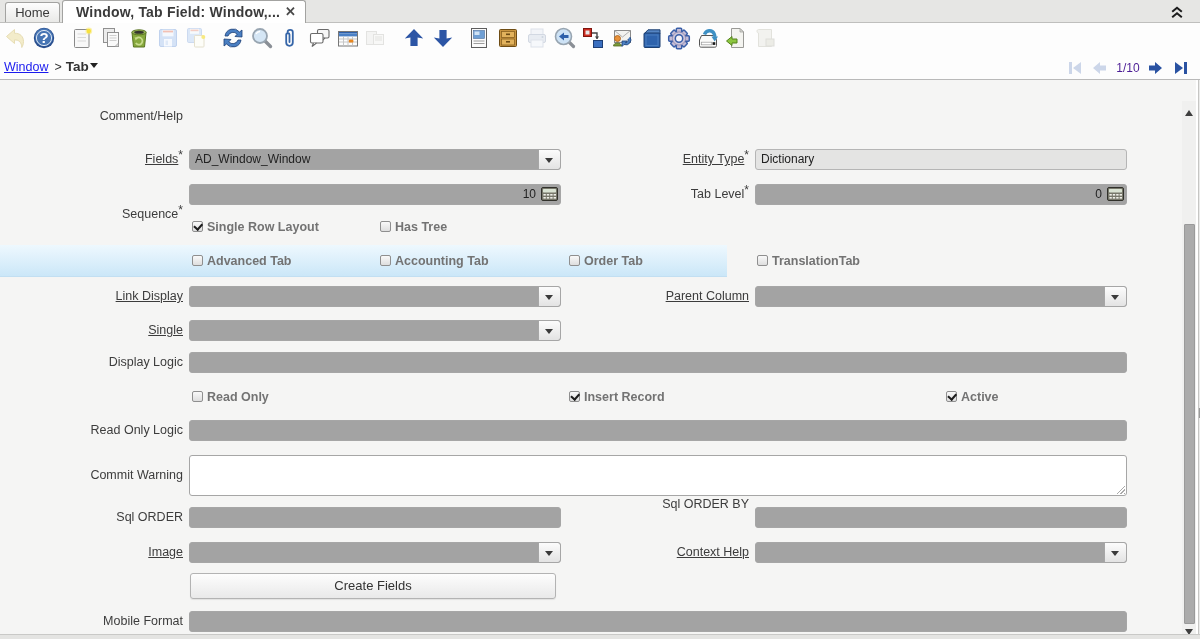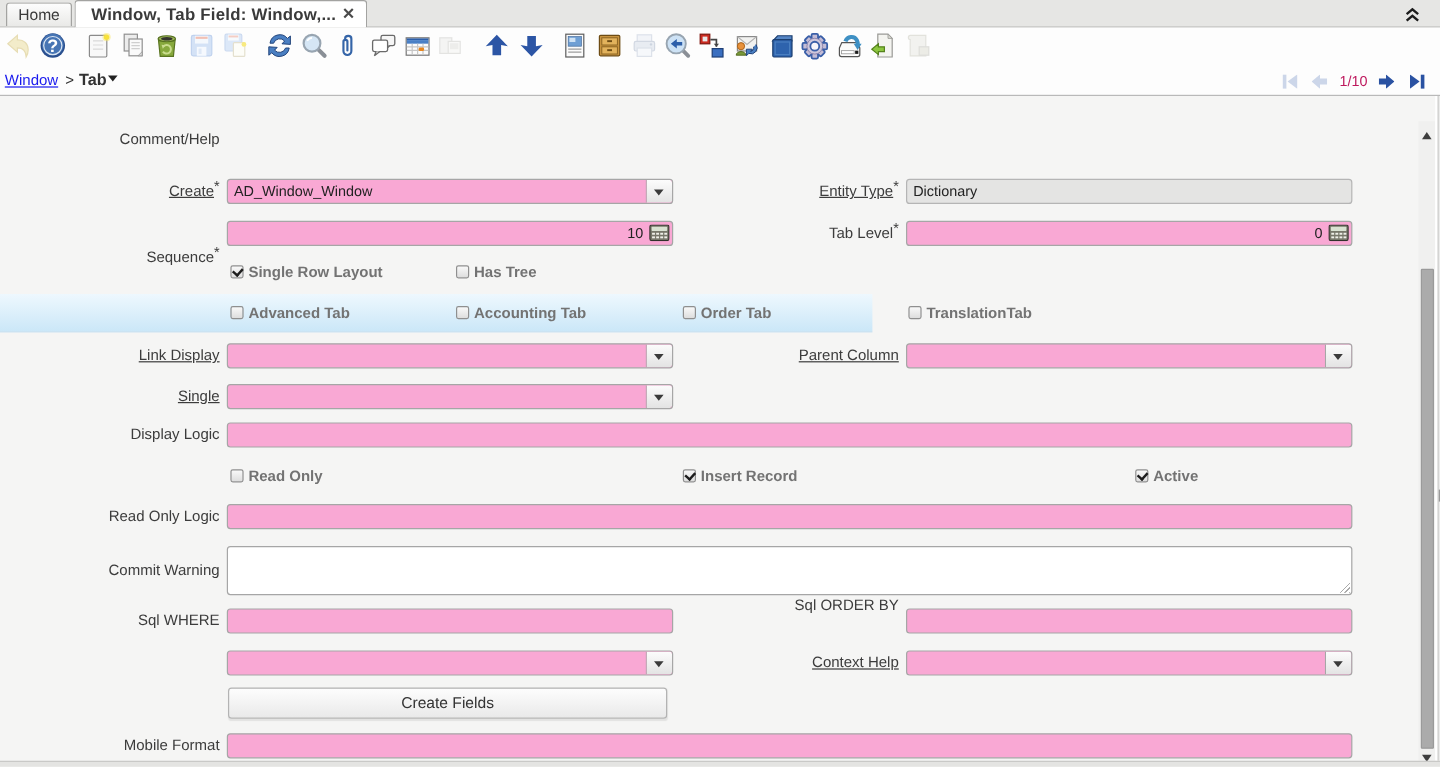--- a/index.html
+++ b/index.html
@@ -11,21 +11,21 @@
 #tabhome{left:5px;top:2px;width:55px;height:20px;background:linear-gradient(#fdfdfd,#e9e9e7);border:1px solid #a3a3a1;border-bottom:none;border-radius:3px 3px 0 0;box-sizing:border-box;font-size:13px;color:#3a3a3a;text-align:center;line-height:19px;}
 #tabact{left:62px;top:0px;width:244px;letter-spacing:0.2px;height:23px;background:#ffffff;border:1px solid #a3a3a1;border-bottom:none;border-radius:3px 3px 0 0;box-sizing:border-box;font-size:14px;font-weight:bold;color:#3a3a3a;line-height:22px;padding-left:13px;}
 #tabx{left:285px;top:4px;font-size:13px;font-weight:bold;color:#4a4a4a;}
 
 #tbar{left:0;top:23px;width:1200px;height:32px;background:#fdfdfd;}
 #bcrow{left:0;top:55px;width:1200px;height:24px;background:#fdfdfd;border-bottom:1px solid #b9b9b9;}
 .lbl{color:#3c3c3c;font-size:12.5px;text-align:right;left:0;width:183px;height:21px;line-height:21px;white-space:nowrap;}
 .lbl2{color:#3c3c3c;font-size:12.5px;text-align:right;left:560px;width:189px;height:21px;line-height:21px;white-space:nowrap;}
 .lnk{text-decoration:underline;}
 sup.st{font-size:12px;line-height:0;vertical-align:super;position:relative;top:1px;}
-.fld{background:#f9a8d4;border:1px solid #a6a6a6;border-radius:3px;box-sizing:border-box;height:21px;font-size:12px;color:#222;line-height:19px;padding:0 5px;white-space:nowrap;overflow:hidden;}
+.fld{background:#a3a3a3;border:1px solid #a6a6a6;border-radius:3px;box-sizing:border-box;height:21px;font-size:12px;color:#222;line-height:19px;padding:0 5px;white-space:nowrap;overflow:hidden;}
 .ta{background:#fff;border:1px solid #a6a6a6;border-radius:3px;box-sizing:border-box;font-size:13px;color:#222;line-height:13.4px;padding:4px 5px 0 5px;letter-spacing:0.2px;}
 .cbtn{position:absolute;right:0;top:0;bottom:0;width:21px;background:linear-gradient(#fcfcfc,#e3e3e3);border-left:1px solid #a6a6a6;border-radius:0 2px 2px 0;}
 .tri{position:absolute;left:6px;top:8px;width:0;height:0;border:4px solid transparent;border-top:5px solid #3a3a3a;}
 .ck{width:9px;height:9px;border:1px solid #8f8f8f;border-radius:2px;background:linear-gradient(#f9f9f9,#dedede);}
 .cklbl{font-size:12.5px;color:#737373;height:14px;line-height:14px;white-space:nowrap;font-weight:bold;}
 .ckchk::after{content:"";position:absolute;left:1px;top:0.5px;width:6px;height:3.5px;border-left:2px solid #1d1d1d;border-bottom:2px solid #1d1d1d;transform:rotate(-48deg);}
 .ck{position:absolute;}
 .num{text-align:right;padding-right:24px;}
 #band{left:0;top:245px;width:727px;height:31px;background:linear-gradient(#eef8fe,#cbe7f8);border-bottom:1px solid #c2dff2;}
 #btn{left:190px;top:573px;width:366px;height:26px;background:linear-gradient(#fdfdfd,#e9e9e9);border:1px solid #b3b3b3;border-radius:3px;box-sizing:border-box;font-size:13px;color:#333;text-align:center;line-height:24px;box-shadow:0 1px 1px rgba(0,0,0,0.08);}
@@ -216,33 +216,33 @@
   <div class="abs" id="bcrow"></div>
   <div class="abs" style="left:4px;top:59px;font-size:12.5px;color:#333;"><span style="color:#1a1aee;text-decoration:underline;">Window</span><span style="margin-left:6px;">&gt;</span><span style="margin-left:4px;font-weight:bold;font-size:13.5px;">Tab</span><span style="display:inline-block;width:0;height:0;border:4.5px solid transparent;border-top:5.5px solid #222;vertical-align:-1px;margin-left:1px;"></span></div>
   <div class="abs" id="nav" style="left:1060px;top:60px;width:130px;height:16px;">
     <svg class="abs" style="left:8px;top:2px" width="14" height="12" viewBox="0 0 14 12">
         <rect x="1" y="0" width="3" height="12" fill="#ccd6e9"></rect>
         <path d="M13 0 L5 6 L13 12 Z" fill="#ccd6e9"></path>
       </svg>
     <svg class="abs" style="left:33px;top:2px" width="13" height="12" viewBox="0 0 13 12">
         <path d="M0 6 L7 0 L7 3.5 L13 3.5 L13 8.5 L7 8.5 L7 12 Z" fill="#ccd6e9"></path>
       </svg>
-    <div class="abs" style="left:50px;top:1px;width:36px;text-align:center;font-size:12px;color:#be185d;">1/10</div>
+    <div class="abs" style="left:50px;top:1px;width:36px;text-align:center;font-size:12px;color:#4c1d95;">1/10</div>
     <svg class="abs" style="left:89px;top:2px" width="13" height="12" viewBox="0 0 13 12">
         <path d="M13 6 L6 0 L6 3.5 L0 3.5 L0 8.5 L6 8.5 L6 12 Z" fill="#2a52a2"></path>
       </svg>
     <svg class="abs" style="left:114px;top:2px" width="14" height="12" viewBox="0 0 14 12">
         <path d="M1 0 L9 6 L1 12 Z" fill="#2a52a2"></path>
         <rect x="10" y="0" width="3" height="12" fill="#2a52a2"></rect>
       </svg>
   </div>
 
   <div class="abs lbl" style="top:106px;">Comment/Help</div>
 
-  <div class="abs lbl" style="top:149px;"><span class="lnk">Create</span><sup class="st">*</sup></div>
+  <div class="abs lbl" style="top:149px;"><span class="lnk">Fields</span><sup class="st">*</sup></div>
   <div class="abs fld" style="left:189px;top:149px;width:372px;">AD_Window_Window<div class="cbtn">
         <div class="tri"></div>
       </div></div>
   <div class="abs lbl2" style="top:149px;"><span class="lnk">Entity Type</span><sup class="st">*</sup></div>
   <div class="abs fld" style="left:755px;top:149px;width:372px;background:#e4e4e3;border-color:#b5b5b5;">Dictionary</div>
 
   <div class="abs lbl" style="top:184px;margin-top:20px;">Sequence<sup class="st">*</sup></div>
   <div class="abs fld num" style="left:189px;top:184px;width:372px;">10</div>
   <svg class="abs calc" style="left:541px;top:187px" width="17" height="14" viewBox="0 0 17 14">
       <rect x="0.5" y="0.5" width="16" height="13" rx="1.5" fill="#77776a" stroke="#31312b"></rect>
@@ -321,25 +321,26 @@
     <div class="abs cklbl" style="left:961px;top:390px;">Active</div>
 
   <div class="abs lbl" style="top:420px;">Read Only Logic</div>
   <div class="abs fld" style="left:189px;top:420px;width:938px;"></div>
 
   <div class="abs lbl" style="top:465px;">Commit Warning</div>
   <div class="abs ta" style="left:189px;top:455px;width:938px;height:41px;">
       <div class="rsz"></div>
     </div>
 
-  <div class="abs lbl" style="top:507px;">Sql WHERE</div>
+  <div class="abs lbl" style="top:507px;">Sql ORDER</div>
   <div class="abs fld" style="left:189px;top:507px;width:372px;"></div>
   <div class="abs lbl2" style="top:494px;">Sql ORDER BY</div>
   <div class="abs fld" style="left:755px;top:507px;width:372px;"></div>
 
+  <div class="abs lbl" style="top:542px;"><span class="lnk">Image</span></div>
   <div class="abs fld" style="left:189px;top:542px;width:372px;">
       <div class="cbtn">
         <div class="tri"></div>
       </div>
     </div>
   <div class="abs lbl2" style="top:542px;"><span class="lnk">Context Help</span></div>
   <div class="abs fld" style="left:755px;top:542px;width:372px;">
       <div class="cbtn">
         <div class="tri"></div>
       </div>

